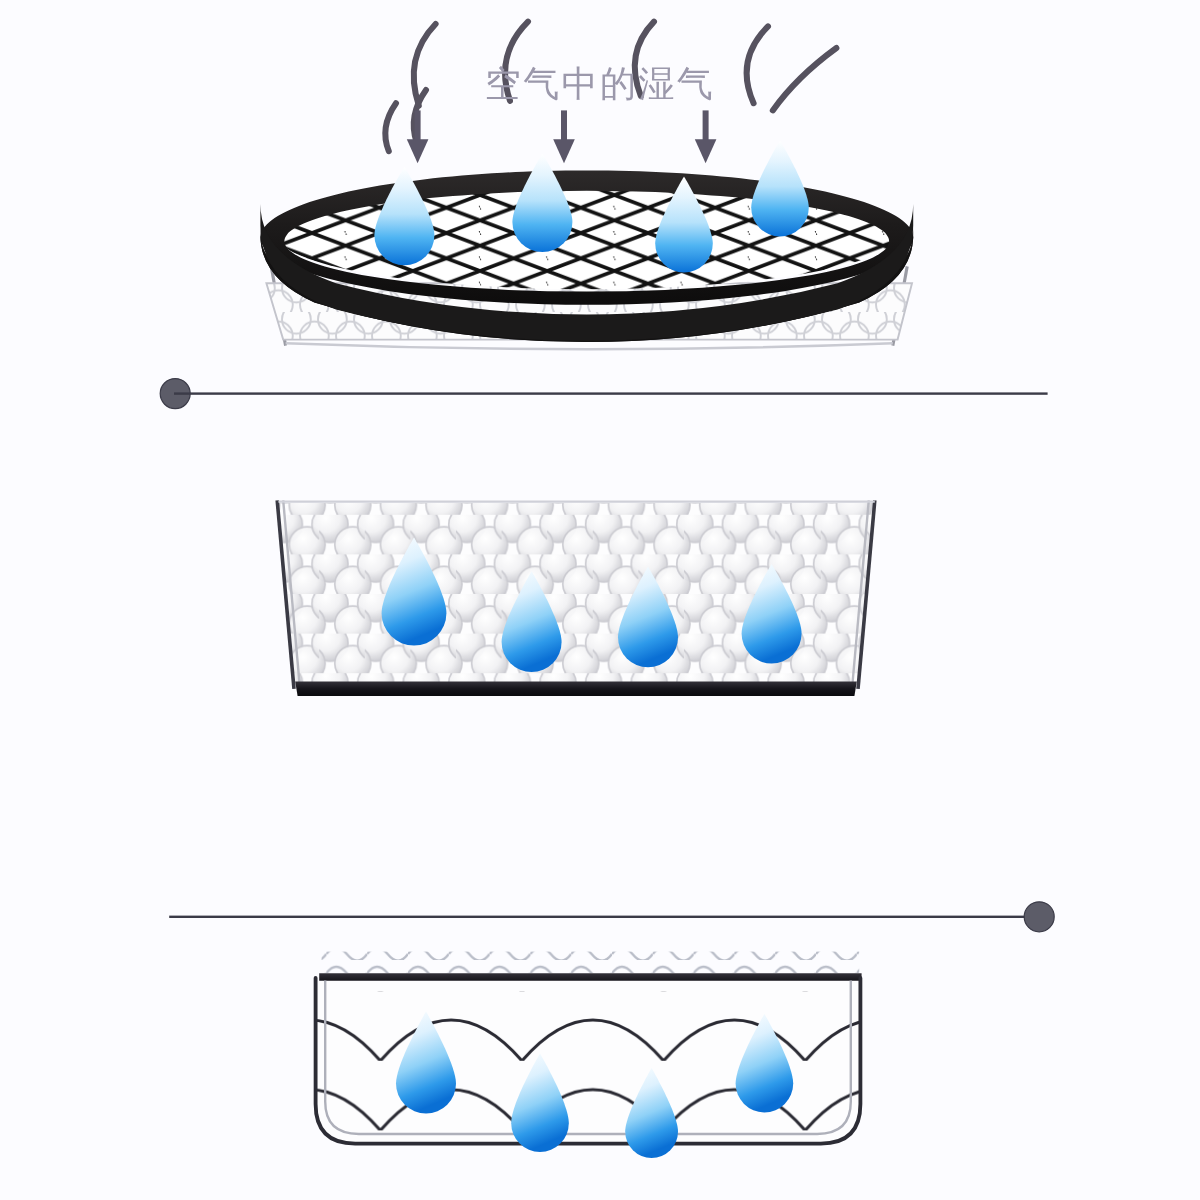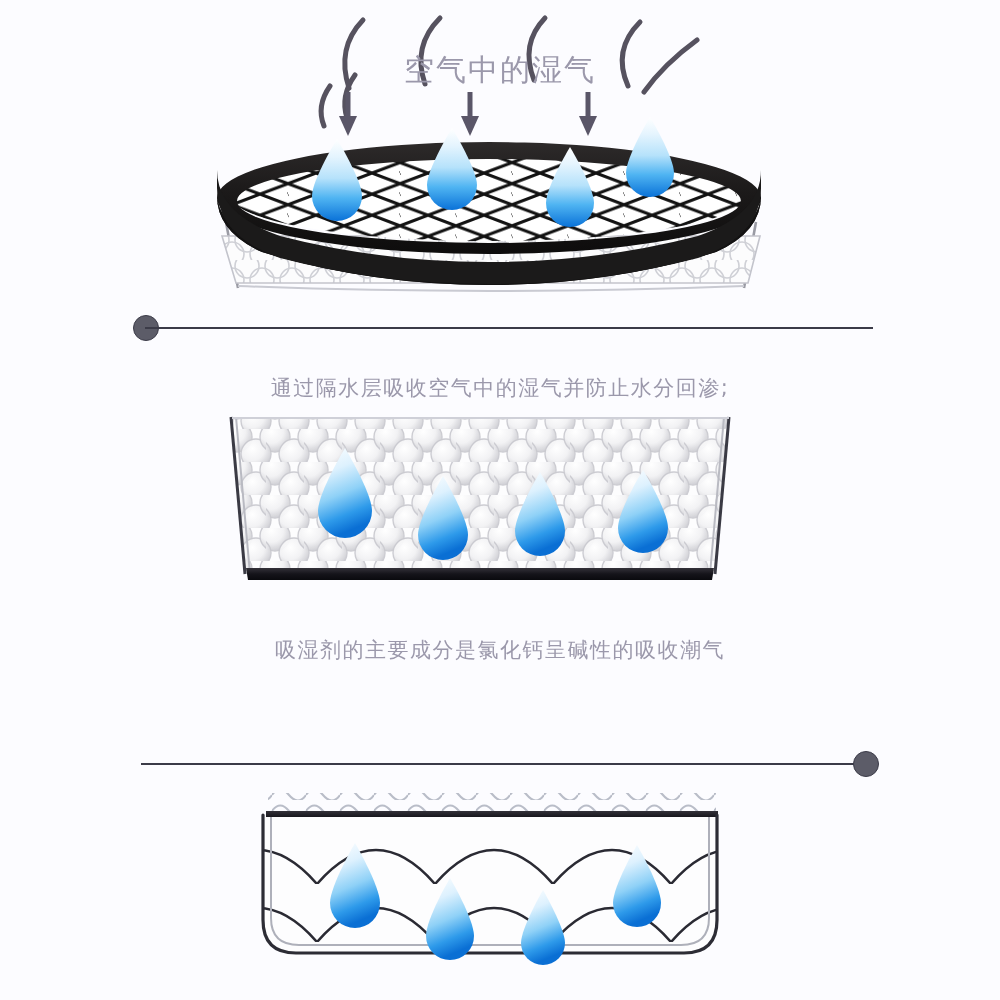--- a/index.html
+++ b/index.html
@@ -315,23 +315,21 @@
         <path d="M355 843 C355 843 330 886 330 903 a25 25 0 0 0 50 0 C380 886 355 843 355 843 Z" fill="url(#dropGradSoft)"></path>
         <path d="M450 878 C450 878 426 919 426 936 a24 24 0 0 0 48 0 C474 919 450 878 450 878 Z" fill="url(#dropGradSoft)"></path>
         <path d="M543 890 C543 890 521 928 521 943 a22 22 0 0 0 44 0 C565 928 543 890 543 890 Z" fill="url(#dropGradSoft)"></path>
         <path d="M637 845 C637 845 613 886 613 903 a24 24 0 0 0 48 0 C661 886 637 845 637 845 Z" fill="url(#dropGradSoft)"></path>
       </g>
     </g>
   </svg>
 
   <div class="title-text">空气中的湿气</div>
 
-  <div class="caption caption-1">通过隔水层吸收空气中的湿气并防止水分回渗;</div>
-
-  <div class="caption caption-2">吸湿剂的主要成分是氯化钙呈碱性的吸收潮气</div>
+
 
 
   <div class="divider" id="divider-1">
     <div class="knob"></div>
     <div class="rule"></div>
   </div>
 
   <div class="divider" id="divider-2">
     <div class="rule"></div>
     <div class="knob"></div>

